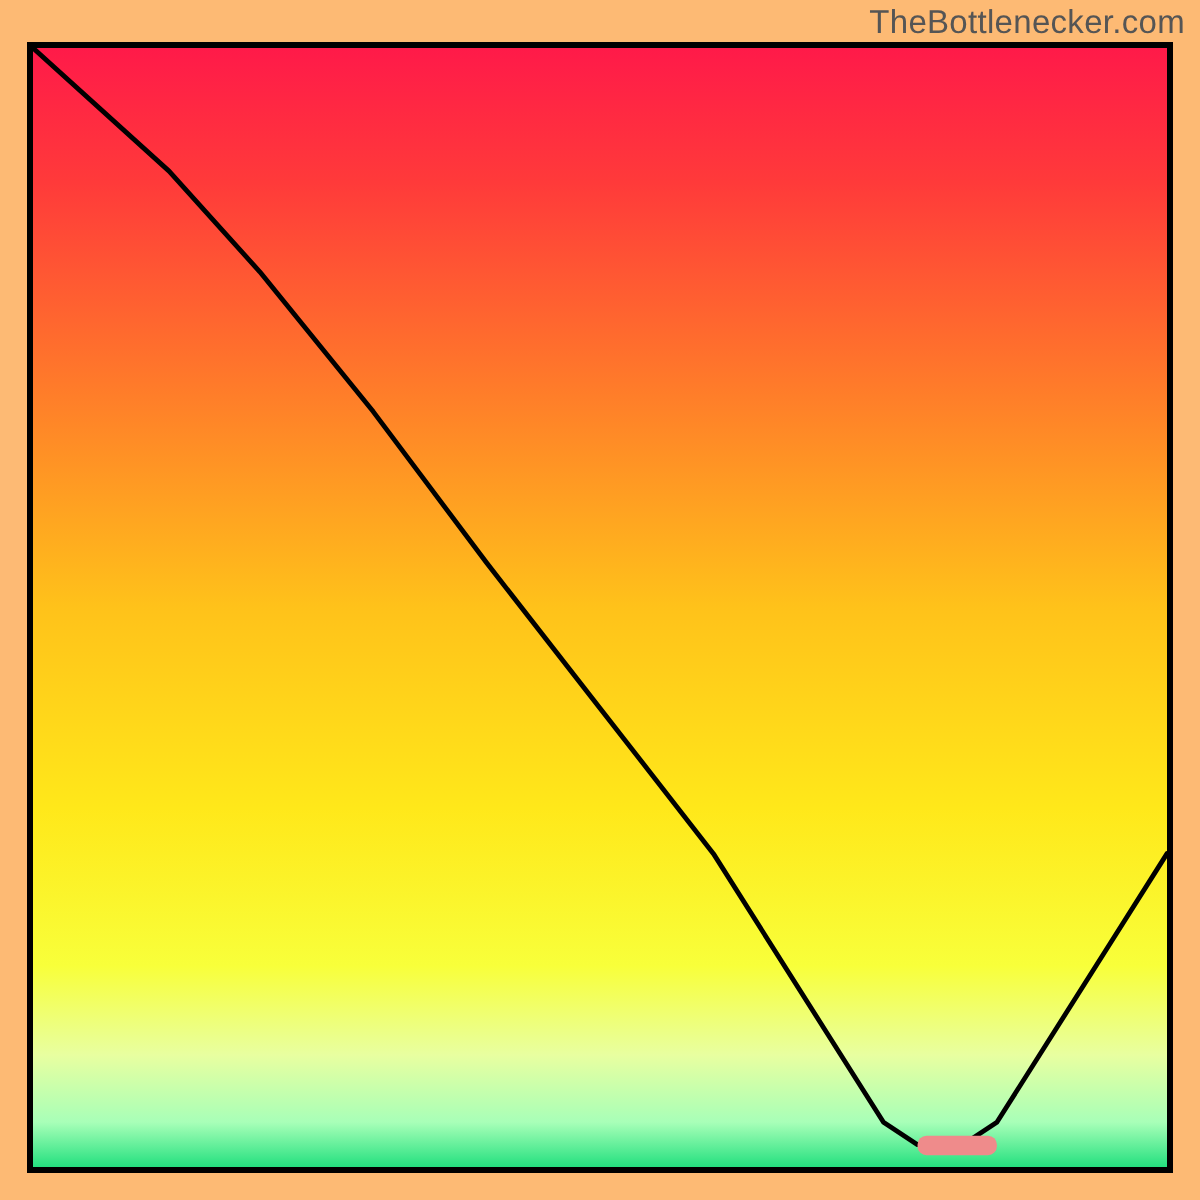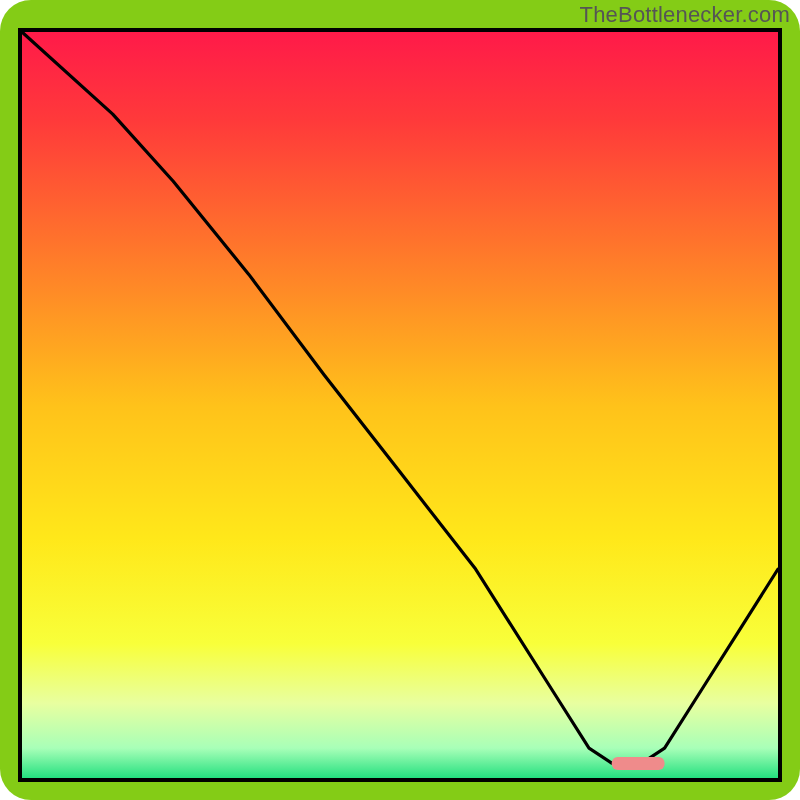--- a/index.html
+++ b/index.html
@@ -8,22 +8,21 @@
     width: 800px;
     height: 800px;
     background: #ffffff;
     font-family: Arial, Helvetica, sans-serif;
     overflow: hidden;
   }
   .root {
     position: relative;
     width: 800px;
     height: 800px;
-    background: #84cc16;
-    border-radius: 31px;
+    background: #fdba74;
   }
   .watermark {
     position: absolute;
     top: 2px;
     right: 10px;
     font-size: 22px;
     color: #555;
     font-weight: 500;
     letter-spacing: 0.2px;
   }

